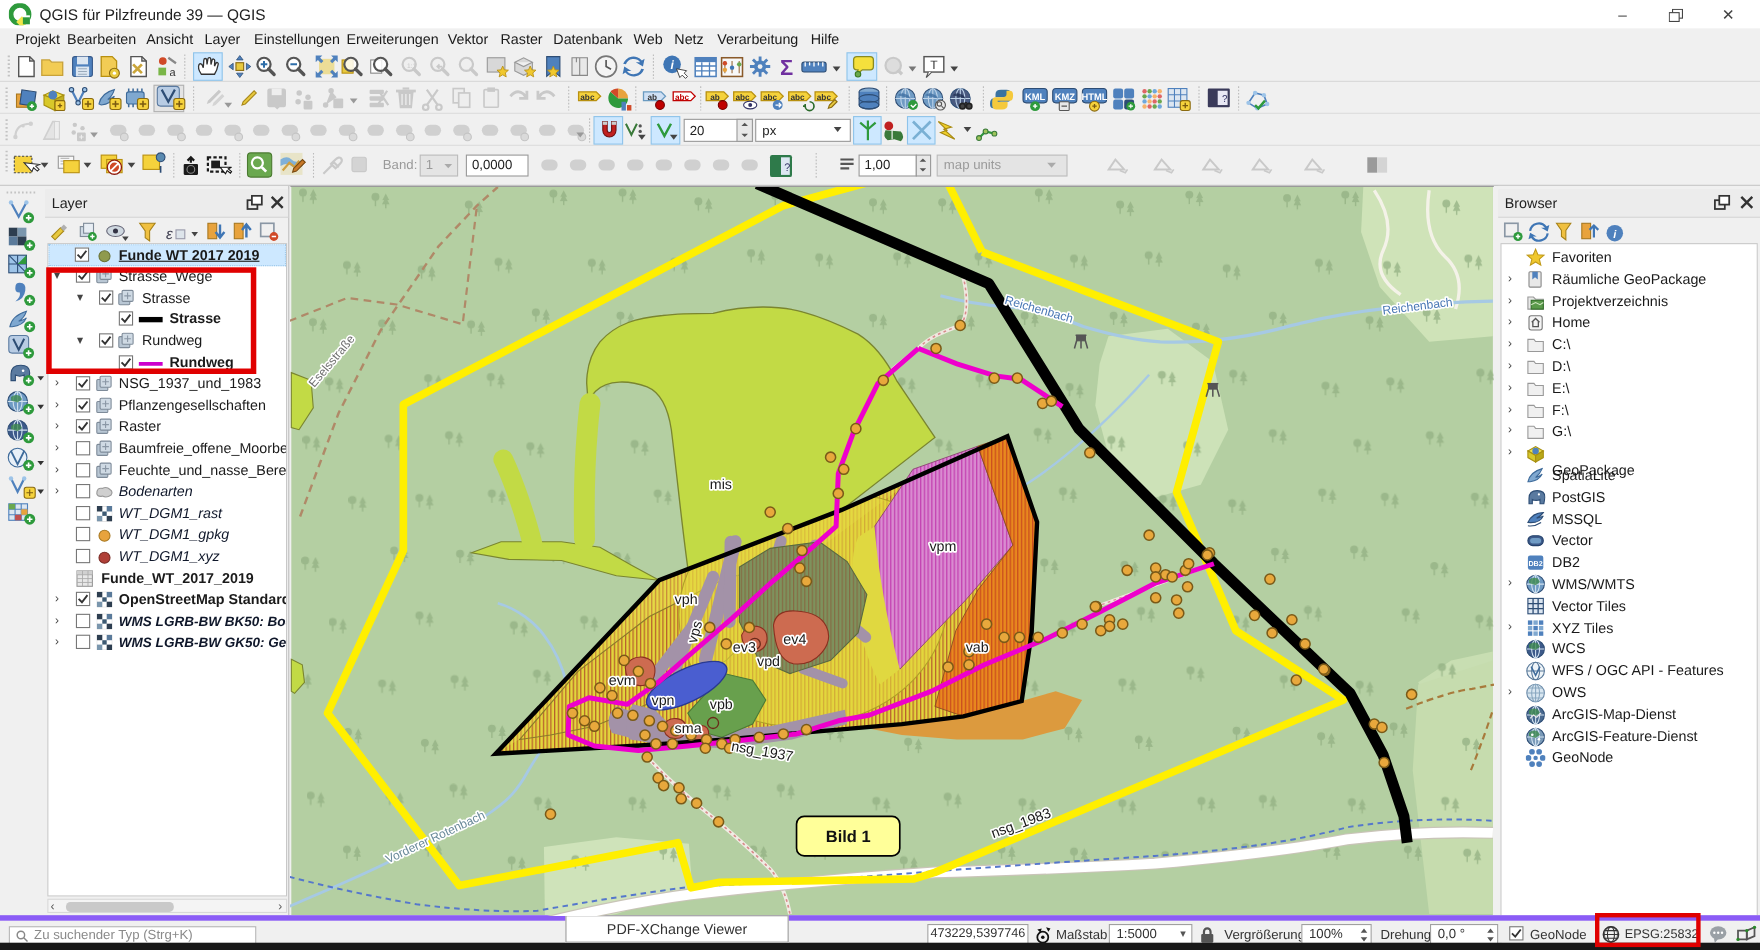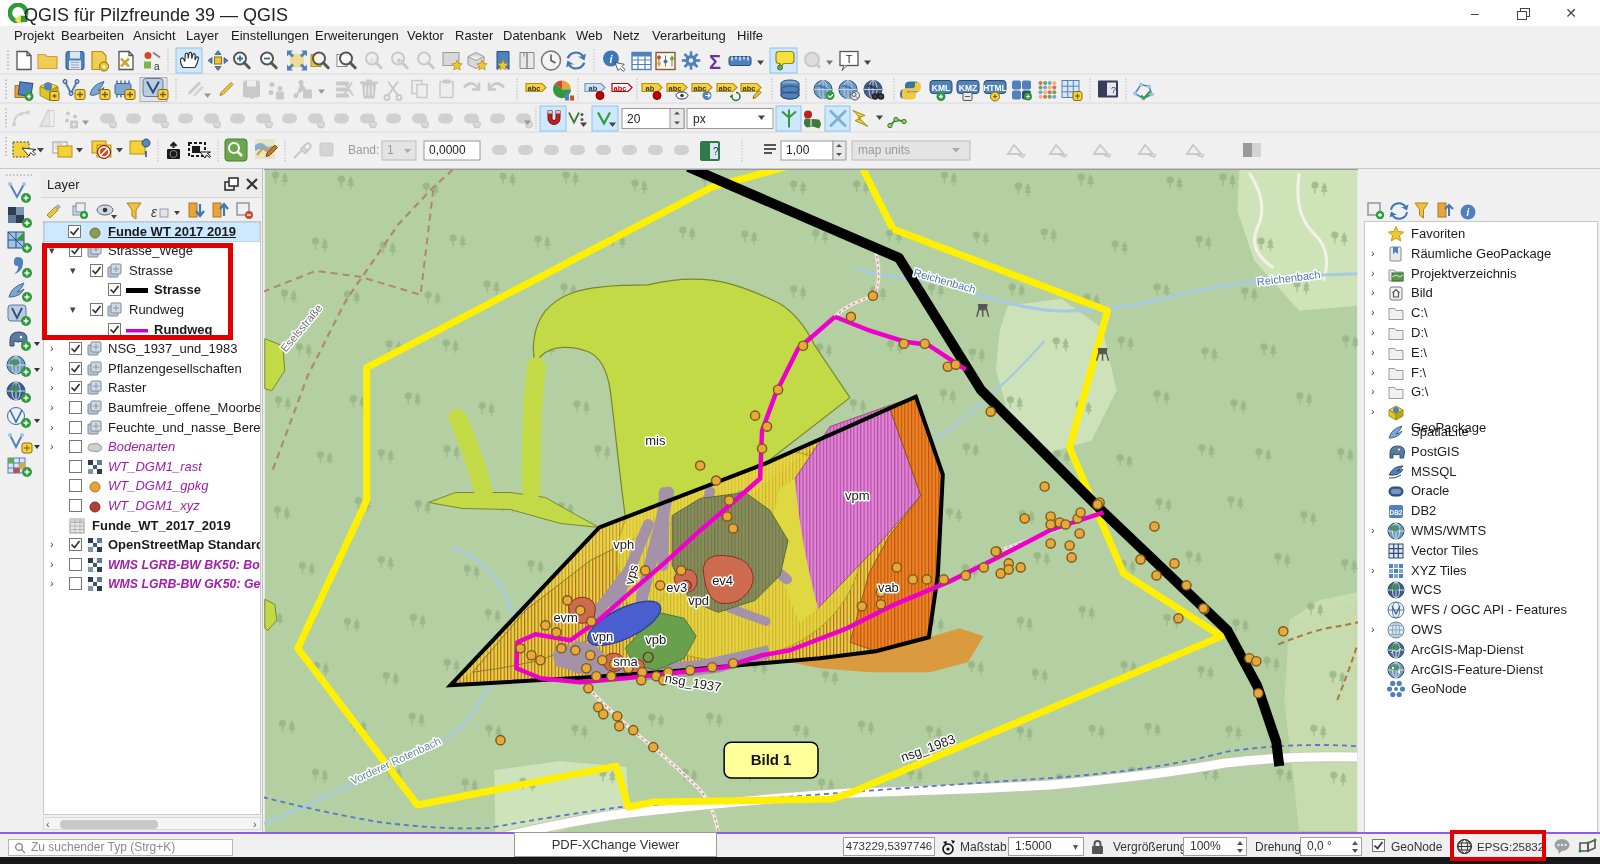--- a/index.html
+++ b/index.html
@@ -1,38 +1,38 @@
 <!DOCTYPE html>
 <html><head><meta charset="utf-8"><style>
 *{margin:0;padding:0;box-sizing:border-box}
 body{font-family:"Liberation Sans",sans-serif;width:1600px;height:864px;overflow:hidden;position:relative;background:#f0f0f0}
 .abs{position:absolute}
 #titlebar{left:0;top:0;width:1600px;height:26px;background:#ffffff}
-#title{left:24px;top:5px;font-size:18px;color:#222}
+#title{left:36px;top:5px;font-size:14px;color:#222}
 #menubar{left:0;top:26px;width:1600px;height:20px;background:#f0f0f0;font-size:13px;color:#1a1a1a}
 .mi{position:absolute;top:2px}
 .tbrow{left:0;width:1600px;background:#f0f0f0}
-#statusbar{left:0;top:832px;width:1600px;height:25px;background:#f0f0f0;border-top:2px solid #8b5cf6;font-size:12px;color:#333}
+#statusbar{left:0;top:832px;width:1600px;height:25px;background:#f0f0f0;border-top:5px solid #8b5cf6;font-size:12px;color:#333}
 #taskbar{left:0;top:857px;width:1600px;height:7px;background:#181818}
 #searchbox{left:8px;top:5px;width:225px;height:17px;background:#fff;border:1px solid #b4b4b4;color:#8a8a8a;font-size:12px;padding-left:22px;line-height:15px}
 #pdftip{left:514px;top:832px;width:203px;height:25px;background:#fff;border:1px solid #9a9a9a;font-size:13px;color:#333;text-align:center;line-height:23px;z-index:50}
 #lefttools{left:0;top:169px;width:41px;height:663px;background:#f0f0f0}
 #layerpanel{left:41px;top:169px;width:222px;height:663px;background:#f0f0f0;border-right:1px solid #c0c0c0}
 #lph{left:0;top:3px;width:221px;height:26px;background:#ececec;border-bottom:1px solid #d5d5d5}
 #lptitle{left:6px;top:5px;font-size:13px;color:#222}
 #lptree{left:2px;top:52px;width:218px;height:594px;background:#fff;border:1px solid #c8c8c8;overflow:hidden}
 #browserpanel{left:1362px;top:169px;width:238px;height:663px;background:#f0f0f0}
 #bph{left:0;top:3px;width:238px;height:26px;background:#ececec;border-bottom:1px solid #d5d5d5}
 #bptitle{left:6px;top:5px;font-size:13px;color:#222}
 #bptree{left:2px;top:52px;width:234px;height:779px;background:#fff;border:1px solid #c8c8c8;overflow:hidden}
 .trow{position:absolute;left:0;width:260px;height:20px;font-size:13px;color:#1a1a1a;white-space:nowrap}
 .brow{position:absolute;left:0;width:232px;height:20px;font-size:13px;color:#1a1a1a;white-space:nowrap}
 .cb{position:absolute;width:13px;height:13px;background:#fff;border:1px solid #777;top:3px}
 .chev{position:absolute;top:3px;font-size:11px;color:#444}
-.ital{font-style:italic;color:#a21caf}
+.ital{font-style:italic;color:#0f172a}
 .bold{font-weight:bold}
 #redbox1{left:42px;top:243px;width:191px;height:97px;border:5px solid #e00000;z-index:40}
 #redbox2{left:1450px;top:830px;width:96px;height:31px;border:4px solid #e00000;z-index:60}
 .winbtn{position:absolute;top:0;width:46px;height:26px;color:#444;text-align:center;line-height:26px;font-size:14px}
 </style></head><body>
 <div class="abs" id="titlebar"></div>
 <svg class="abs" style="left:8px;top:3px" width="22" height="20" viewBox="0 0 24 22">
 <circle cx="11" cy="11" r="9" fill="none" stroke="#2e9a3c" stroke-width="5"></circle>
 <rect x="12" y="12" width="9" height="9" fill="#fff"></rect>
 <rect x="13" y="13" width="8" height="8" fill="#f0e64a" transform="rotate(45 13 13)"></rect>
@@ -913,20 +913,28 @@
       </div>
 </div>
 <div class="abs" style="left:2px;top:648px;width:218px;height:13px;background:#f4f4f4;border:1px solid #d8d8d8">
 <div class="abs" style="left:2px;top:0px;color:#555;font-size:11px">‹</div>
 <div class="abs" style="left:209px;top:0px;color:#555;font-size:11px">›</div>
 <div class="abs" style="left:16px;top:2px;width:98px;height:9px;background:#c9c9c9;border-radius:4px"></div>
     </div>
 </div>
 <div class="abs" id="redbox1"></div>
 <div class="abs" id="browserpanel">
+<div class="abs" id="bph">
+      <div class="abs" id="bptitle">Browser</div>
+<svg class="abs" style="left:192px;top:5px" width="44" height="16" viewBox="0 0 44 16">
+<rect x="5" y="5" width="9" height="8" fill="none" stroke="#333" stroke-width="1.6"></rect>
+<rect x="9" y="1" width="9" height="8" fill="#fff" stroke="#333" stroke-width="1.6"></rect>
+<path d="M29 2 L39 12 M39 2 L29 12" stroke="#333" stroke-width="2.2"></path>
+</svg>
+    </div>
 <svg class="abs" style="left:0px;top:30px" width="238" height="26" viewBox="0 0 238 26">
       <g transform="translate(6,4)">
         <rect x="0" y="0" width="12" height="12" fill="none" stroke="#8a97a5" stroke-width="1.5"></rect>
         <circle cx="12" cy="12" r="4.2" fill="#2e9a3c"></circle>
         <path d="M10 12 h4 m-2 -2 v4" stroke="#fff" stroke-width="1.3"></path>
       </g>
       <g transform="translate(28,3)">
         <path d="M2 8 a7 7 0 0 1 12.5 -3 l-3.5 0 6 3.5 1.5 -6 -2.5 1.2 a 9 9 0 0 0 -16 4 z" fill="#3f76b5"></path>
         <path d="M16 10 a7 7 0 0 1 -12.5 3 l3.5 0 -6 -3.5 -1.5 6 2.5 -1.2 a 9 9 0 0 0 16 -4 z" fill="#3f76b5"></path>
       </g>
@@ -963,21 +971,21 @@
           <path d="M5 12 l4 -2 4 2 3 -2" stroke="#cfe6c0" fill="none"></path>
         </svg>
         <span style="position:absolute;left:46px;top:2px">Projektverzeichnis</span>
       </div>
 <div class="brow" style="top:61.4px">
         <span class="chev" style="left:6px">›</span>
         <svg class="abs" style="left:22px;top:1px" width="18" height="18" viewBox="0 0 18 18">
           <rect x="3" y="3" width="12" height="13" rx="2" fill="#f4f4f4" stroke="#777"></rect>
           <path d="M5.5 9 l3.5 -3.5 3.5 3.5 M6.5 8.5 v4.5 h5 v-4.5" fill="none" stroke="#555" stroke-width="1.2"></path>
         </svg>
-        <span style="position:absolute;left:46px;top:2px">Bild</span>
+        <span style="position:absolute;left:46px;top:2px">Home</span>
       </div>
 <div class="brow" style="top:81.2px">
         <span class="chev" style="left:6px">›</span>
         <svg class="abs" style="left:22px;top:1px" width="18" height="18" viewBox="0 0 18 18">
           <path d="M2 4.5 h5.5 l1.5 2 h7 v9 h-14 z" fill="#f0f0f0" stroke="#999"></path>
         </svg>
         <span style="position:absolute;left:46px;top:2px">C:\</span>
       </div>
 <div class="brow" style="top:101.0px">
         <span class="chev" style="left:6px">›</span>
@@ -1035,21 +1043,21 @@
           <path d="M2 12 q4 -9 14 -9 q-2 3 -6 5 q5 -1 6 -2 q-3 7 -14 6 z" fill="#4f81bd" stroke="#2d4d75"></path>
           <path d="M2 15 q6 1 12 -3" stroke="#2d4d75" fill="none"></path>
         </svg>
         <span style="position:absolute;left:46px;top:2px">MSSQL</span>
       </div>
 <div class="brow" style="top:259.4px">
         <svg class="abs" style="left:22px;top:1px" width="18" height="18" viewBox="0 0 18 18">
           <rect x="2" y="5" width="14" height="9" rx="4.5" fill="#3d5a8a" stroke="#22406a"></rect>
           <rect x="4" y="7" width="10" height="5" rx="2.5" fill="#6f9bc4"></rect>
         </svg>
-        <span style="position:absolute;left:46px;top:2px">Oracle</span>
+        <span style="position:absolute;left:46px;top:2px">Vector</span>
       </div>
 <div class="brow" style="top:279.2px">
         <svg class="abs" style="left:22px;top:1px" width="18" height="18" viewBox="0 0 18 18">
           <rect x="2" y="3" width="14" height="13" rx="2" fill="#4f81bd"></rect>
           <text x="9" y="12.5" font-size="6.5" font-weight="bold" fill="#fff" text-anchor="middle">DB2</text>
         </svg>
         <span style="position:absolute;left:46px;top:2px">DB2</span>
       </div>
 <div class="brow" style="top:299.0px">
         <span class="chev" style="left:6px">›</span>

